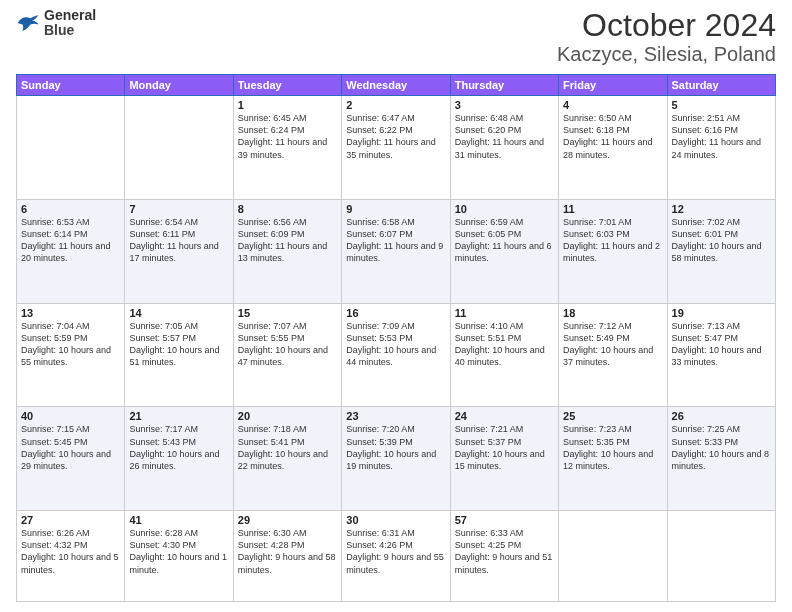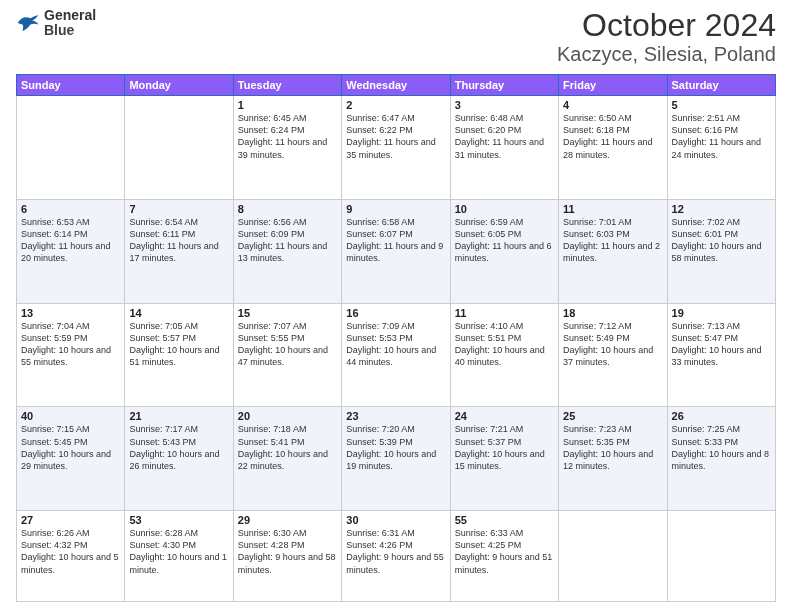--- a/index.html
+++ b/index.html
@@ -303,39 +303,39 @@
           </td>
         </tr>
         <tr>
           <td>
             <div class="day-num">27</div>
             <div class="day-info">Sunrise: 6:26 AM
 Sunset: 4:32 PM
 Daylight: 10 hours and 5 minutes.</div>
           </td>
           <td>
-            <div class="day-num">53</div>
+            <div class="day-num">41</div>
             <div class="day-info">Sunrise: 6:28 AM
 Sunset: 4:30 PM
 Daylight: 10 hours and 1 minute.</div>
           </td>
           <td>
             <div class="day-num">29</div>
             <div class="day-info">Sunrise: 6:30 AM
 Sunset: 4:28 PM
 Daylight: 9 hours and 58 minutes.</div>
           </td>
           <td>
             <div class="day-num">30</div>
             <div class="day-info">Sunrise: 6:31 AM
 Sunset: 4:26 PM
 Daylight: 9 hours and 55 minutes.</div>
           </td>
           <td>
-            <div class="day-num">55</div>
+            <div class="day-num">57</div>
             <div class="day-info">Sunrise: 6:33 AM
 Sunset: 4:25 PM
 Daylight: 9 hours and 51 minutes.</div>
           </td>
           <td class="empty-cell"></td>
           <td class="empty-cell"></td>
         </tr>
       </tbody>
   </table>
 </div>

